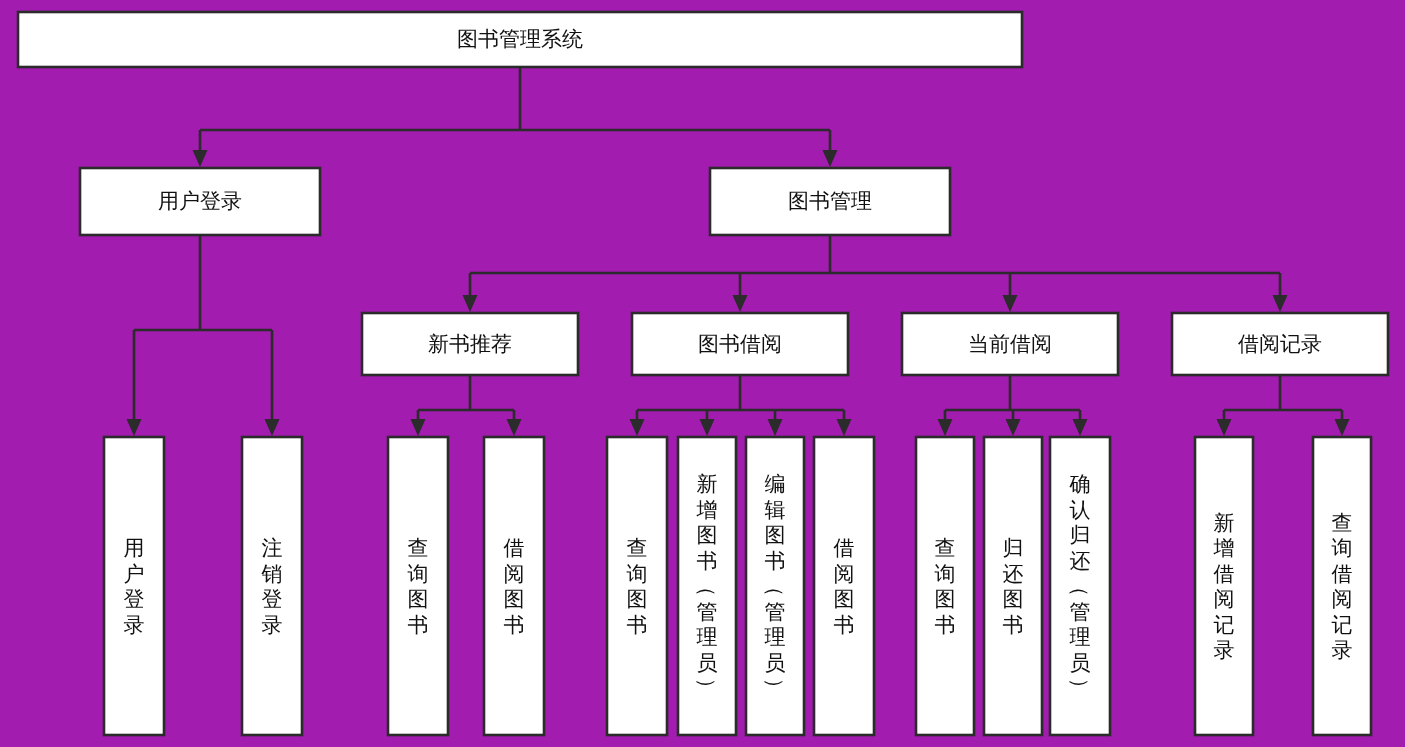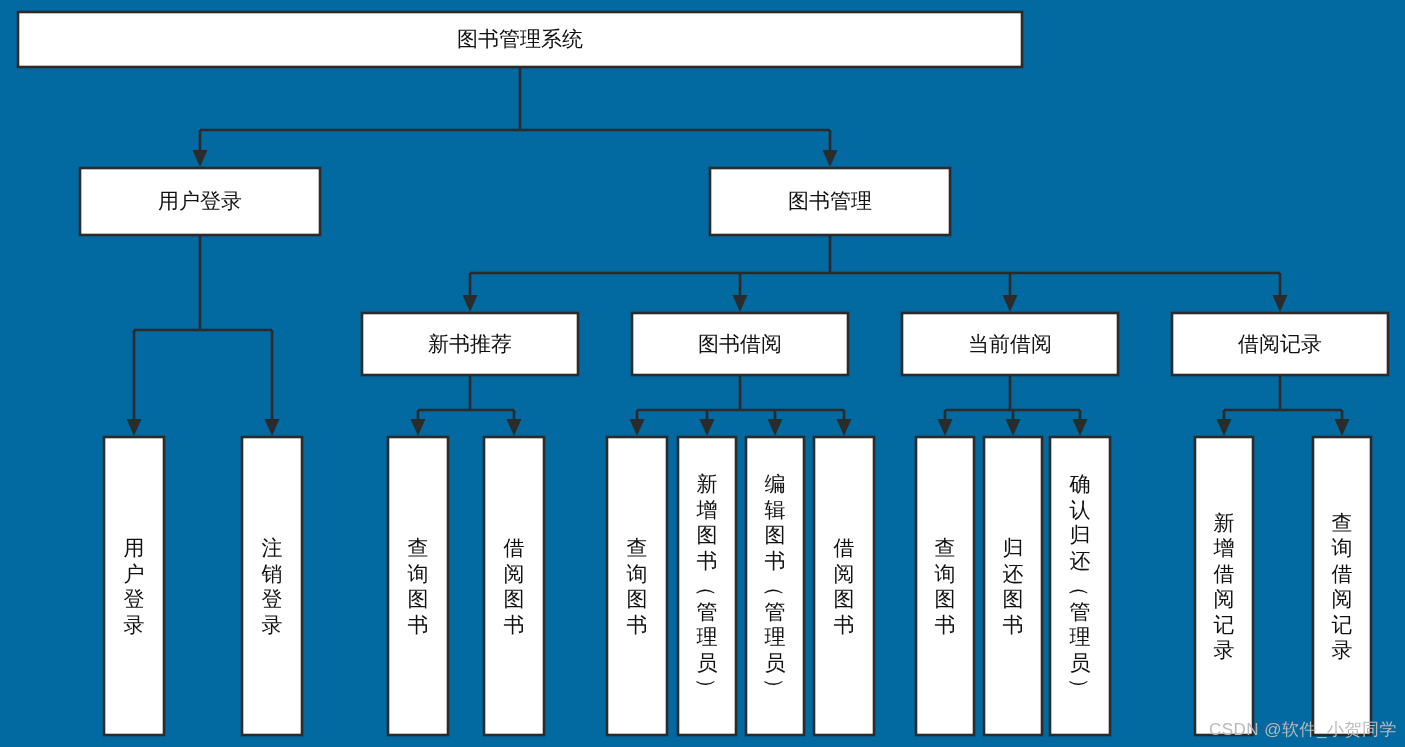--- a/index.html
+++ b/index.html
@@ -12,21 +12,21 @@
     width: 1405px;
     height: 747px;
     font-family: "Liberation Sans", "DejaVu Sans", sans-serif;
     overflow: hidden;
     position: relative;
   }
   #diagram-root {
     position: relative;
     width: 1405px;
     height: 747px;
-    background: #0369a1;
+    background: #a21caf;
     text-align: center;
   }
   svg#tree-svg {
     position: absolute;
     top: 0;
     left: 0;
     width: 1405px;
     height: 747px;
     display: block;
   }
@@ -254,15 +254,14 @@
           <text x="1342" y="529.5" class="node-label-v">查</text>
           <text x="1342" y="555" class="node-label-v">询</text>
           <text x="1342" y="580.5" class="node-label-v">借</text>
           <text x="1342" y="606" class="node-label-v">阅</text>
           <text x="1342" y="631.5" class="node-label-v">记</text>
           <text x="1342" y="657" class="node-label-v">录</text>
         </g>
       </g>
   </svg>
 
-  <div class="watermark">CSDN @软件_小贺同学</div>
 
 </div>
 
 </body></html>

